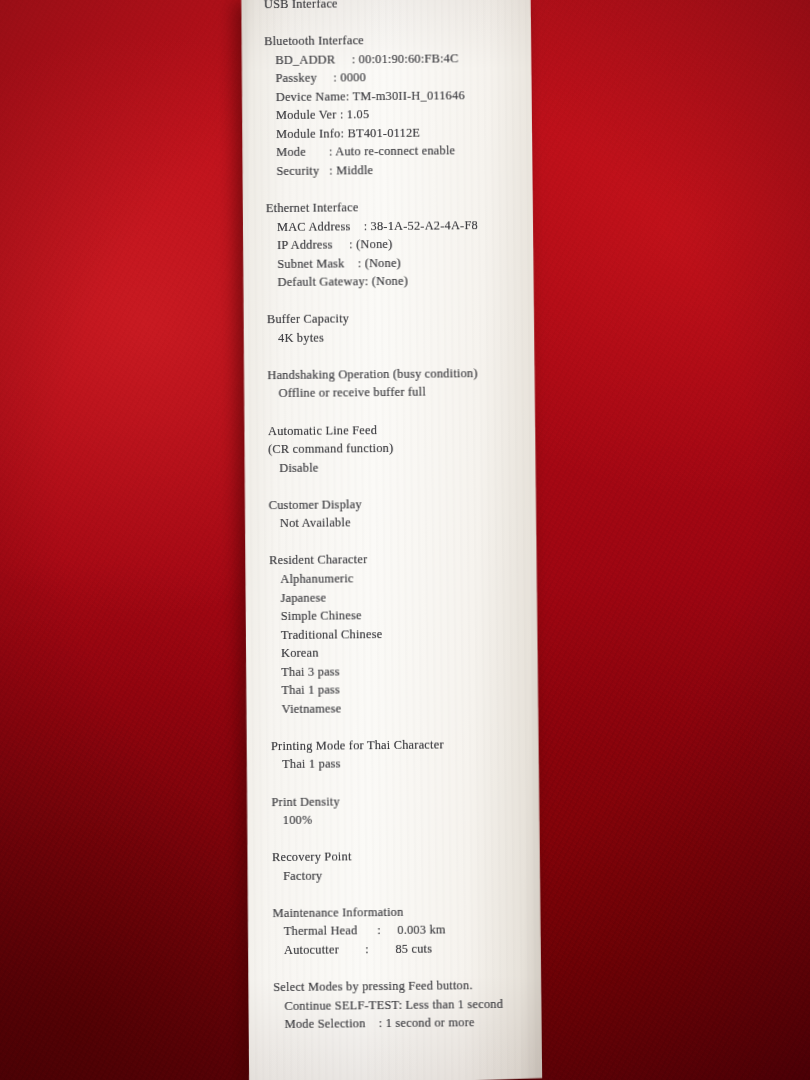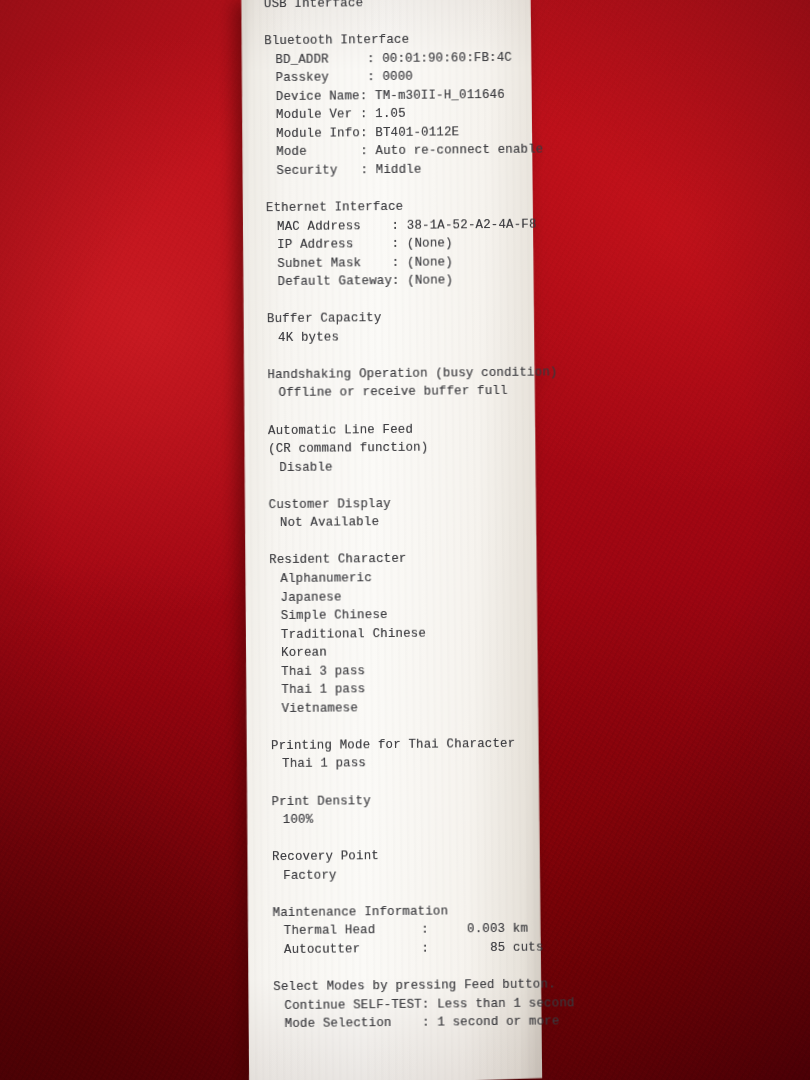--- a/index.html
+++ b/index.html
@@ -6,21 +6,21 @@
     margin: 0;
     padding: 0;
     background: #000;
   }
   #scene {
     position: relative;
     width: 810px;
     height: 1080px;
     overflow: hidden;
     background: #9e0511;
-    font-family: Liberation Mono, monospace;
+    font-family: Liberation Serif, serif;
   }
   
   .felt {
     position: absolute;
     inset: 0;
     background:
       radial-gradient(ellipse 60% 45% at 18% 30%, rgba(255,60,60,0.30), rgba(0,0,0,0) 60%),
       radial-gradient(ellipse 55% 40% at 85% 20%, rgba(255,40,40,0.22), rgba(0,0,0,0) 65%),
       radial-gradient(ellipse 70% 50% at 75% 88%, rgba(120,0,0,0.55), rgba(0,0,0,0) 70%),
       radial-gradient(ellipse 80% 60% at 10% 95%, rgba(90,0,0,0.65), rgba(0,0,0,0) 72%),

